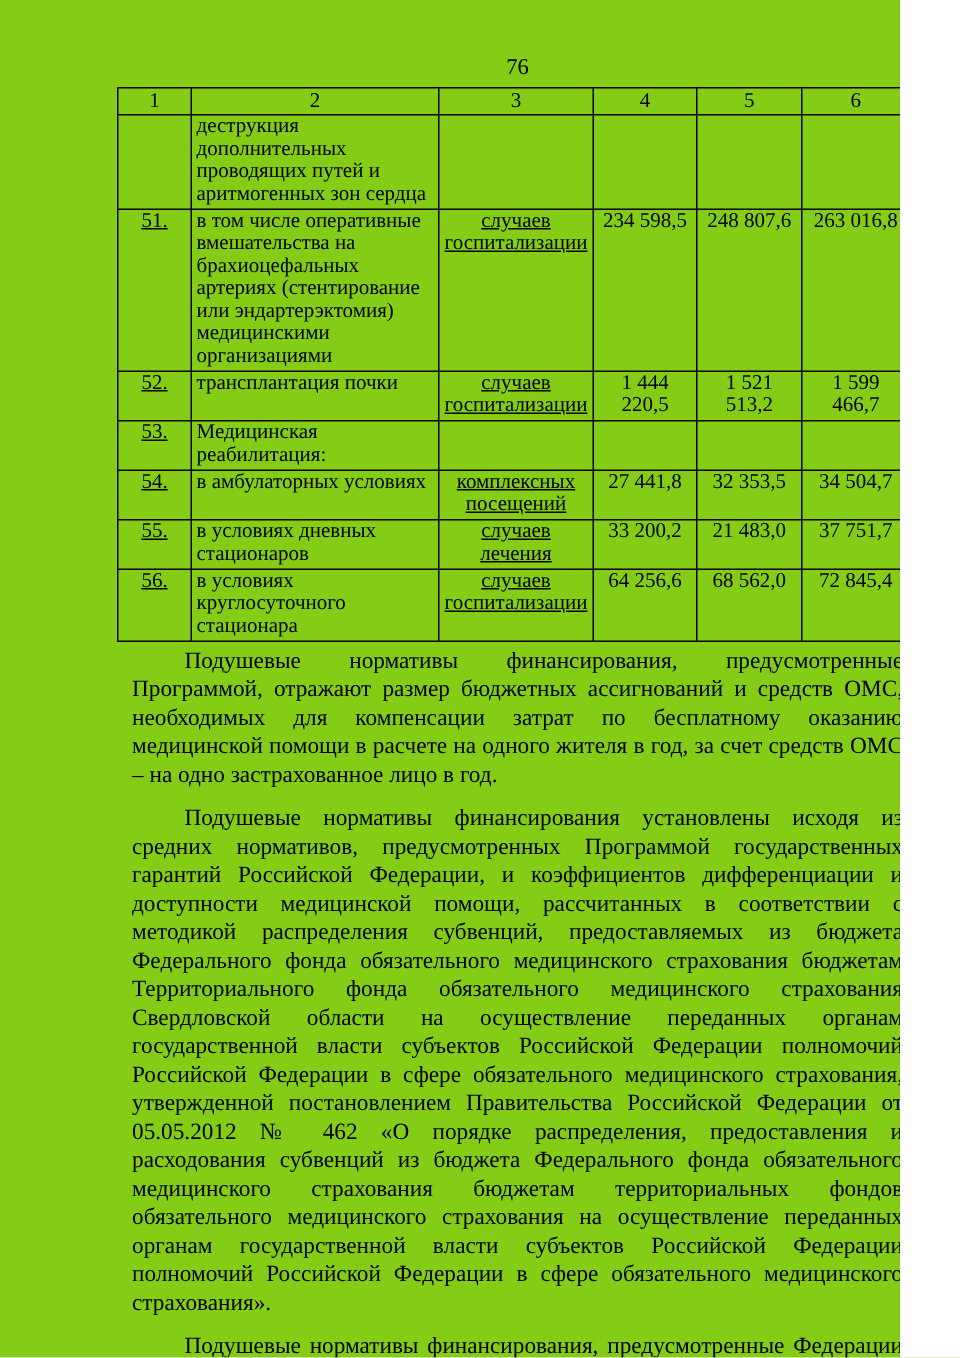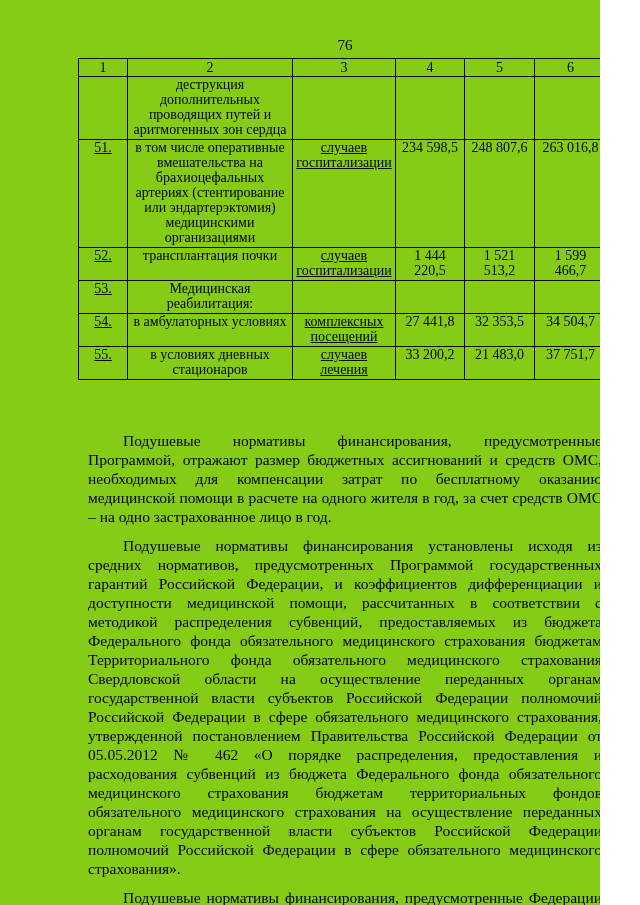--- a/index.html
+++ b/index.html
@@ -34,21 +34,20 @@
     table-layout: fixed;
     font-size: 14px;
     line-height: 15px;
   }
   table.norms th, table.norms td {
     border: 1px solid #000000;
     vertical-align: top;
     font-weight: normal;
     padding: 0 3px 2px 3px;
     overflow: hidden;
-    text-align: center;
   }
   table.norms th {
     text-align: center;
     padding: 1px 2px;
     height: 15px;
   }
   td.c-num  { text-align: center; text-decoration: underline; }
   td.c-name { text-align: left; padding-left: 4px; padding-right: 6px; }
   td.c-unit { text-align: center; padding-left: 2px; padding-right: 2px; text-decoration: underline; }
   td.c-val  { text-align: center; padding-left: 1px; padding-right: 2px; }
@@ -134,20 +133,28 @@
         <td class="c-val">34 504,7</td>
       </tr>
       <tr>
         <td class="c-num">55.</td>
         <td class="c-name">в условиях дневных стационаров</td>
         <td class="c-unit">случаев лечения</td>
         <td class="c-val">33 200,2</td>
         <td class="c-val">21 483,0</td>
         <td class="c-val">37 751,7</td>
       </tr>
+      <tr>
+        <td class="c-num">56.</td>
+        <td class="c-name">в условиях круглосуточного стационара</td>
+        <td class="c-unit">случаев госпитализации</td>
+        <td class="c-val">64 256,6</td>
+        <td class="c-val">68 562,0</td>
+        <td class="c-val">72 845,4</td>
+      </tr>
     </tbody>
   </table>
 
   <div class="bodytext">
     <p>Подушевые нормативы финансирования, предусмотренные Программой, отражают размер бюджетных ассигнований и средств ОМС, необходимых для компенсации затрат по бесплатному оказанию медицинской помощи в расчете на одного жителя в год, за счет средств ОМС – на одно застрахованное лицо в год.</p>
     <p>Подушевые нормативы финансирования установлены исходя из средних нормативов, предусмотренных Программой государственных гарантий Российской Федерации, и коэффициентов дифференциации и доступности медицинской помощи, рассчитанных в соответствии с методикой распределения субвенций, предоставляемых из бюджета Федерального фонда обязательного медицинского страхования бюджетам Территориального фонда обязательного медицинского страхования Свердловской области на осуществление переданных органам государственной власти субъектов Российской Федерации полномочий Российской Федерации в сфере обязательного медицинского страхования, утвержденной постановлением Правительства Российской Федерации от 05.05.2012 № 462 «О порядке распределения, предоставления и расходования субвенций из бюджета Федерального фонда обязательного медицинского страхования бюджетам территориальных фондов обязательного медицинского страхования на осуществление переданных органам государственной власти субъектов Российской Федерации полномочий Российской Федерации в сфере обязательного медицинского страхования».</p>
     <p>Подушевые нормативы финансирования, предусмотренные Федерации (без учета расходов федерального бюджета), составляют:</p>
   </div>
 
 </div>

